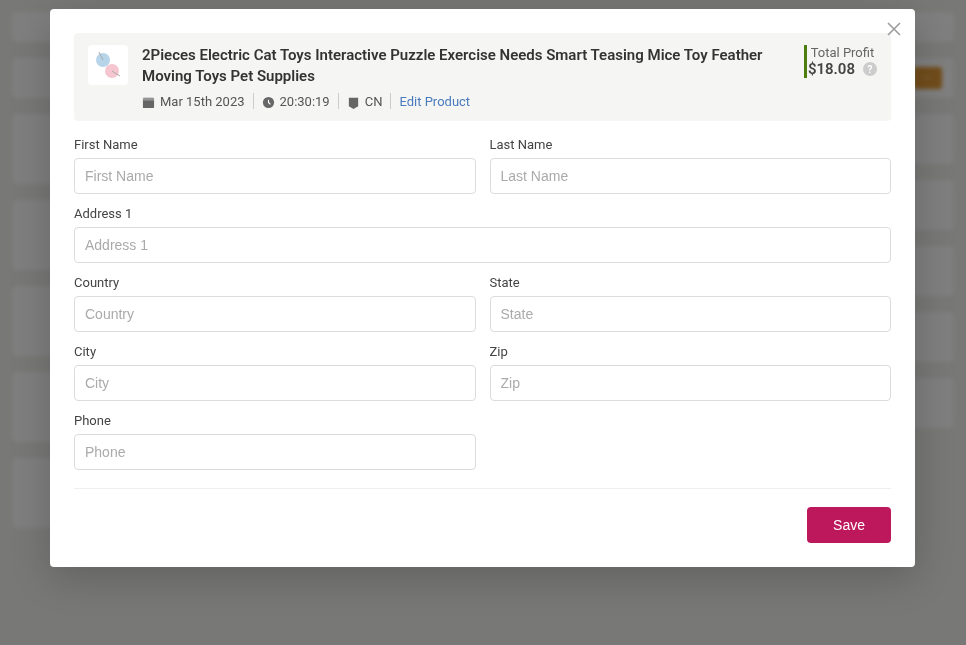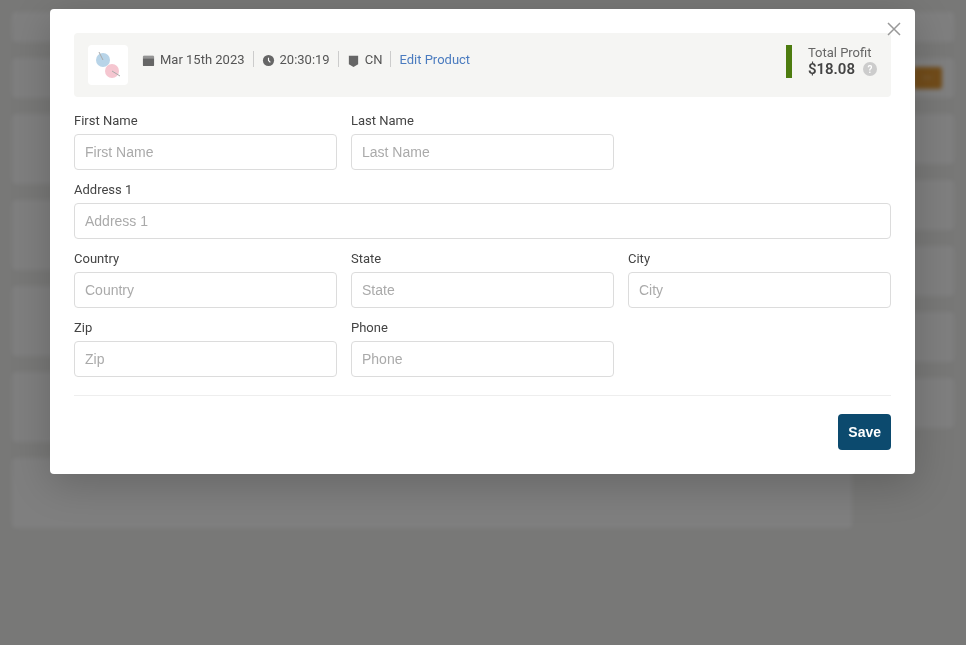--- a/index.html
+++ b/index.html
@@ -12,35 +12,35 @@
     .close{position:absolute;top:12px;right:14px;color:#888;cursor:pointer}
     .hdr{background:#f5f5f3;border-radius:4px;padding:12px 14px;display:flex;gap:14px;align-items:flex-start}
     .thumb{width:40px;height:40px;background:#fff;border-radius:4px;display:flex;align-items:center;justify-content:center;flex-shrink:0}
     .thumb svg{width:32px;height:32px}
     .hdr-main{flex:1}
     .title{font-size:15px;font-weight:600;color:#333;line-height:1.4}
     .meta{display:flex;align-items:center;gap:8px;margin-top:6px;font-size:13px;color:#555}
     .sep{width:1px;height:16px;background:#ccc}
     .meta svg{width:13px;height:13px;fill:#666}
     .link{color:#4a7bbf}
-    .profit{border-left:6px solid #4d7c0f;padding-left:16px;text-align:left}
+    .profit{border-left:3px solid #4d7c0f;padding-left:1px;text-align:center}
     .profit-lbl{font-size:13px;color:#666}
     .profit-val{font-size:15px;font-weight:600;color:#444;display:flex;align-items:center;gap:8px;justify-content:flex-end}
     .q{width:14px;height:14px;border-radius:50%;background:#ccc;color:#fff;font-size:10px;display:inline-flex;align-items:center;justify-content:center}
     .tabs{display:flex;gap:28px;border-bottom:1px solid #e8e8e8;margin-top:18px}
     .tab{font-size:14px;font-weight:500;color:#555;padding:8px 4px 10px;cursor:pointer}
     .tab.active{color:#e8a33d;border-bottom:3px solid #e8a33d;margin-bottom:-1px}
-    .form{margin-top:16px;display:grid;grid-template-columns:1fr 1fr 1fr;gap:12px 14px}
+    .form{margin-top:16px;display:grid;grid-template-columns:1fr 1fr;gap:12px 14px}
     .full{grid-column:1/-1}
     .fld label{font-size:13px;color:#444;display:block;margin-bottom:6px}
     .fld input{width:100%;height:36px;border:1px solid #dcdcdc;border-radius:4px;padding:0 10px;font-size:14px;color:#333}
     .fld input::placeholder{color:#aaa}
     .hr{border:none;border-top:1px solid #eee;margin-top:18px}
     .ftr{display:flex;justify-content:flex-end;margin-top:18px}
-    .save{background:#0c4a6e;color:#fff;border:none;border-radius:4px;padding:10px 10px;font-size:14px;font-weight:700;cursor:pointer}
+    .save{background:#be185d;color:#fff;border:none;border-radius:4px;padding:10px 26px;font-size:14px;font-weight:400;cursor:pointer}
     .mi{display:inline-flex;align-items:flex-end;gap:5px}
   </style>
 </head>
 <body>
 
 <div class="bg">
   <div class="bg-card" style="height:30px"></div>
   <div class="bg-card" style="height:40px;justify-content:flex-end">
       <span class="bg-btn">···</span>
     </div>
@@ -73,20 +73,21 @@
 
   <div class="hdr">
     <div class="thumb">
       <svg viewBox="0 0 32 32">
           <circle cx="11" cy="11" r="7" fill="#b8d4e8"></circle>
           <circle cx="20" cy="22" r="7" fill="#f5c6d0"></circle>
           <path d="M11 11 L7 3 M20 22 L28 27" stroke="#aaa" stroke-width="1"></path>
         </svg>
     </div>
     <div class="hdr-main">
+      <div class="title">2Pieces Electric Cat Toys Interactive Puzzle Exercise Needs Smart Teasing Mice Toy Feather Moving Toys Pet Supplies</div>
       <div class="meta">
         <span class="mi">
             <svg viewBox="0 0 14 14">
               <rect x="1" y="2" width="12" height="11" rx="1"></rect>
               <rect x="1" y="2" width="12" height="3" fill="#fff" opacity=".3"></rect>
             </svg>
             <span>Mar 15th 2023</span>
           </span>
         <span class="sep"></span>
         <span class="mi">

